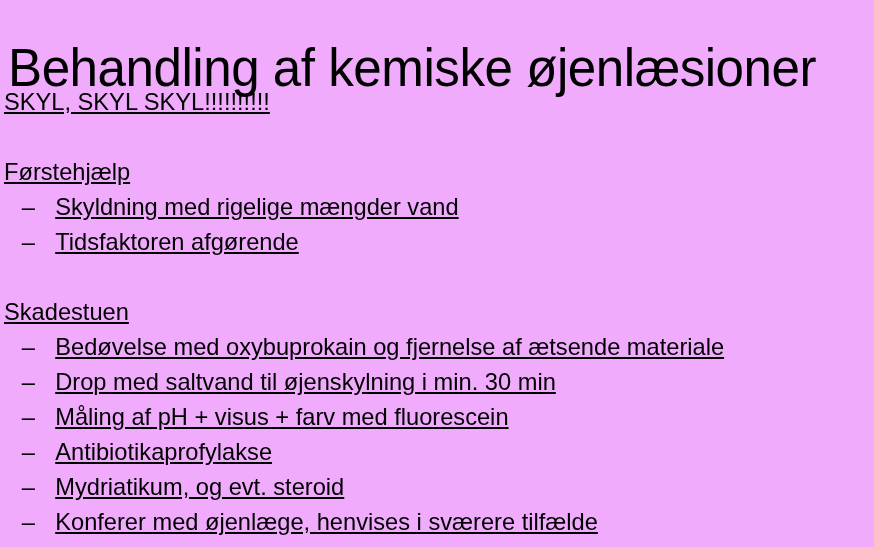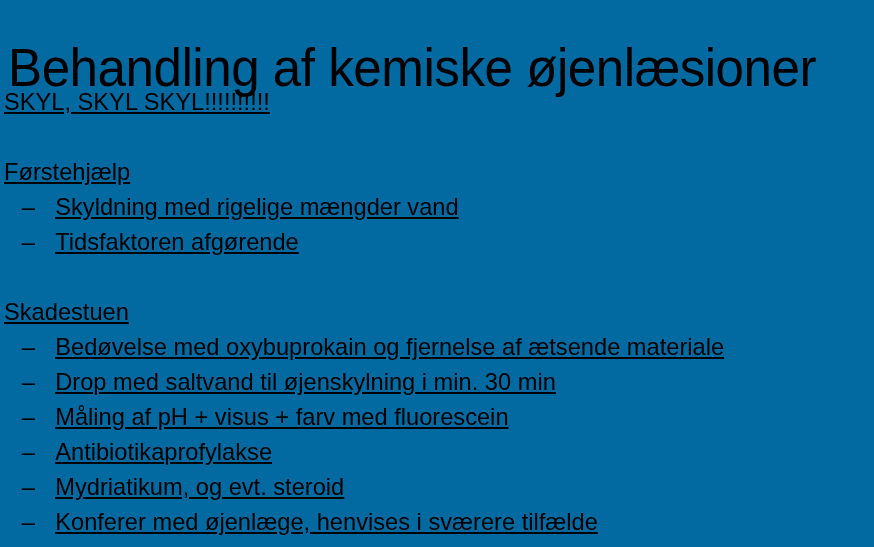--- a/index.html
+++ b/index.html
@@ -78,21 +78,21 @@
     font-size: 24px;
   }
 
   .line .line-text {
     display: inline;
   }
 </style>
 </head>
 <body>
 
-<div id="slide" style="background: #0369a1; color: rgb(0, 0, 0);">
+<div id="slide" style="background: #f0abfc; color: rgb(0, 0, 0);">
 
   <h1 class="slide-title">Behandling af kemiske øjenlæsioner</h1>
 
   <div class="body-block">
 
     <div class="line level0">
       <span class="line-text">SKYL, SKYL SKYL!!!!!!!!!!</span>
     </div>
 
     <div class="line spacer"></div>

